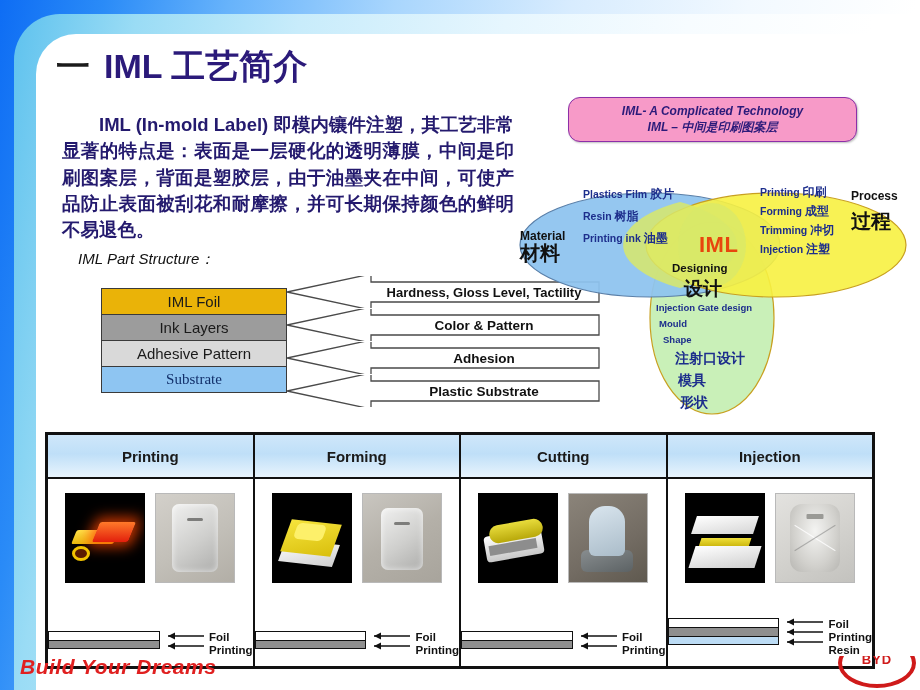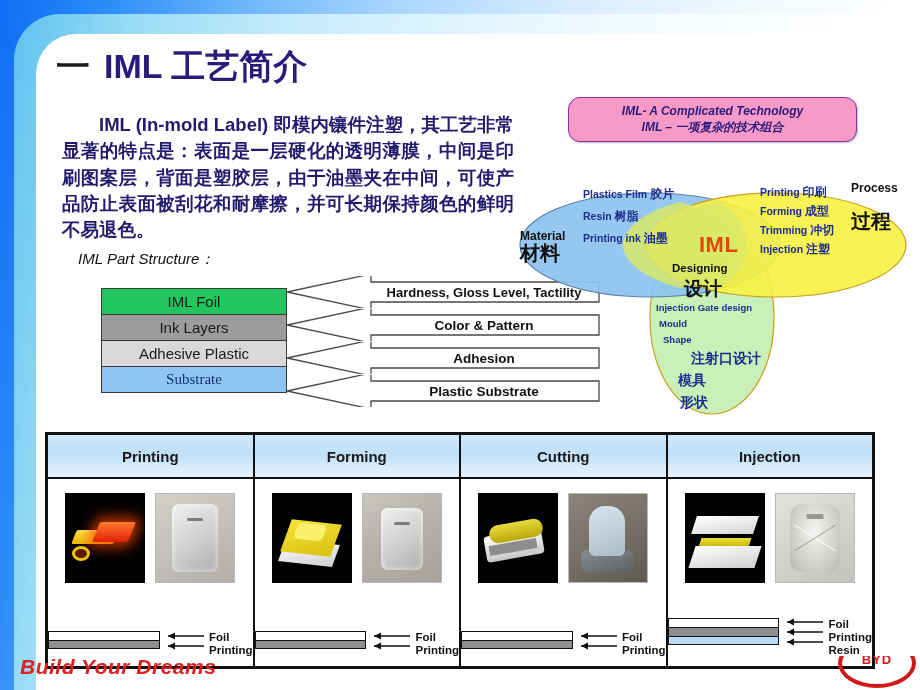--- a/index.html
+++ b/index.html
@@ -40,21 +40,21 @@
 
   .struct-label{
     position:absolute;left:78px;top:250px;
     font-size:15px;font-weight:400;font-style:italic;color:#111;
   }
 
   
   .layers{position:absolute;left:101px;top:288px;width:184px;border:1.5px solid #3a3a3a;}
   .layer{height:25px;line-height:25px;text-align:center;font-size:15px;color:#1a1a1a;border-bottom:1.5px solid #3a3a3a;}
   .layer:last-child{border-bottom:none;}
-  .layer.l1{background:#22c55e;}
+  .layer.l1{background:#eab308;}
   .layer.l2{background:#9c9c9c;}
   .layer.l3{background:#d9d9d9;}
   .layer.l4{background:#8ec5f2;color:#12306b;font-family:Liberation Serif, serif;}
 
   
   .callouts{position:absolute;left:287px;top:276px;width:315px;height:136px;}
   .callout{position:absolute;left:0;width:313px;height:32px;}
   .callout svg{position:absolute;left:0;top:0;}
   .callout span{
     position:absolute;left:84px;top:0;width:226px;height:32px;
@@ -177,21 +177,21 @@
     <span class="title-text">IML 工艺简介</span>
   </div>
 
   <div class="para">IML (In-mold Label) 即模内镶件注塑，其工艺非常显著的特点是：表面是一层硬化的透明薄膜，中间是印刷图案层，背面是塑胶层，由于油墨夹在中间，可使产品防止表面被刮花和耐摩擦，并可长期保持颜色的鲜明不易退色。</div>
 
   <div class="struct-label">IML Part Structure：</div>
 
   <div class="layers">
     <div class="layer l1">IML Foil</div>
     <div class="layer l2">Ink Layers</div>
-    <div class="layer l3">Adhesive Plastic</div>
+    <div class="layer l3">Adhesive Pattern</div>
     <div class="layer l4">Substrate</div>
   </div>
 
   <div class="callouts">
     <div class="callout c0">
       <svg width="313" height="32" viewBox="0 0 313 32">
         <path d="M0 16 L84 -2 L84 6 L312 6 L312 26 L84 26 L84 34 Z" fill="#ffffff" stroke="#4a4a4a" stroke-width="1.3"></path>
       </svg>
       <span>Hardness, Gloss Level, Tactility</span>
     </div>
@@ -210,21 +210,21 @@
     <div class="callout c2">
       <svg width="313" height="32" viewBox="0 0 313 32">
         <path d="M0 16 L84 -2 L84 6 L312 6 L312 26 L84 26 L84 34 Z" fill="#ffffff" stroke="#4a4a4a" stroke-width="1.3"></path>
       </svg>
       <span>Adhesion</span>
     </div>
   </div>
 
   <div class="pink-box">
     <div>IML- A Complicated Technology</div>
-    <div>IML – 一项复杂的技术组合</div>
+    <div>IML – 中间是印刷图案层</div>
   </div>
 
   <div class="venn">
     <svg width="412" height="265" viewBox="0 0 412 265">
       <ellipse cx="204" cy="168" rx="62" ry="96" fill="#c9f0b8" stroke="#c8a020" stroke-width="1.2"></ellipse>
       <ellipse cx="142" cy="95" rx="130" ry="52" fill="#8ec3ef" fill-opacity="0.94" stroke="#5a7fa8" stroke-width="1.2"></ellipse>
       <ellipse cx="268" cy="95" rx="130" ry="52" fill="#f7f141" fill-opacity="0.9" stroke="#c8a020" stroke-width="1.2"></ellipse>
       <path d="M172 52 A130 52 0 0 0 172 138 A130 52 0 0 0 172 52 Z" fill="#d8e86a" fill-opacity="0.85"></path>
       <ellipse cx="204" cy="95" rx="34" ry="42" fill="#d8e86a" fill-opacity="0.75" stroke="none"></ellipse>
     </svg>
@@ -236,31 +236,31 @@
     <div class="vt vt-en" style="left:75px;top:58px;"><span>Resin</span> <span class="cn">树脂</span></div>
     <div class="vt vt-en" style="left:75px;top:80px;"><span>Printing ink</span> <span class="cn">油墨</span></div>
 
     <div class="vt vt-iml" style="left:183px;top:82px;">IML</div>
 
     <div class="vt vt-en" style="left:252px;top:34px;"><span>Printing</span> <span class="cn">印刷</span></div>
     <div class="vt vt-en" style="left:252px;top:53px;"><span>Forming</span> <span class="cn">成型</span></div>
     <div class="vt vt-en" style="left:252px;top:72px;"><span>Trimming</span> <span class="cn">冲切</span></div>
     <div class="vt vt-en" style="left:252px;top:91px;"><span>Injection</span> <span class="cn">注塑</span></div>
 
-    <div class="vt" style="left:343px;top:28px;"><span class="vt-hdr-en">Process</span></div>
+    <div class="vt" style="left:343px;top:36px;"><span class="vt-hdr-en">Process</span></div>
     <div class="vt" style="left:343px;top:58px;"><span class="vt-hdr-cn">过程</span></div>
 
     <div class="vt vt-des-en" style="left:164px;top:112px;">Designing</div>
     <div class="vt vt-des-cn" style="left:176px;top:126px;">设计</div>
 
     <div class="vt vt-d-en" style="left:148px;top:152px;">Injection Gate design</div>
     <div class="vt vt-d-en" style="left:151px;top:168px;">Mould</div>
     <div class="vt vt-d-en" style="left:155px;top:184px;">Shape</div>
 
-    <div class="vt vt-d-cn" style="left:183px;top:200px;">注射口设计</div>
+    <div class="vt vt-d-cn" style="left:167px;top:200px;">注射口设计</div>
     <div class="vt vt-d-cn" style="left:170px;top:222px;">模具</div>
     <div class="vt vt-d-cn" style="left:172px;top:244px;">形状</div>
   </div>
 
   <div class="ptable">
     <div class="ptable-head">
       <div class="th">Printing</div>
       <div class="th">Forming</div>
       <div class="th">Cutting</div>
       <div class="th">Injection</div>

